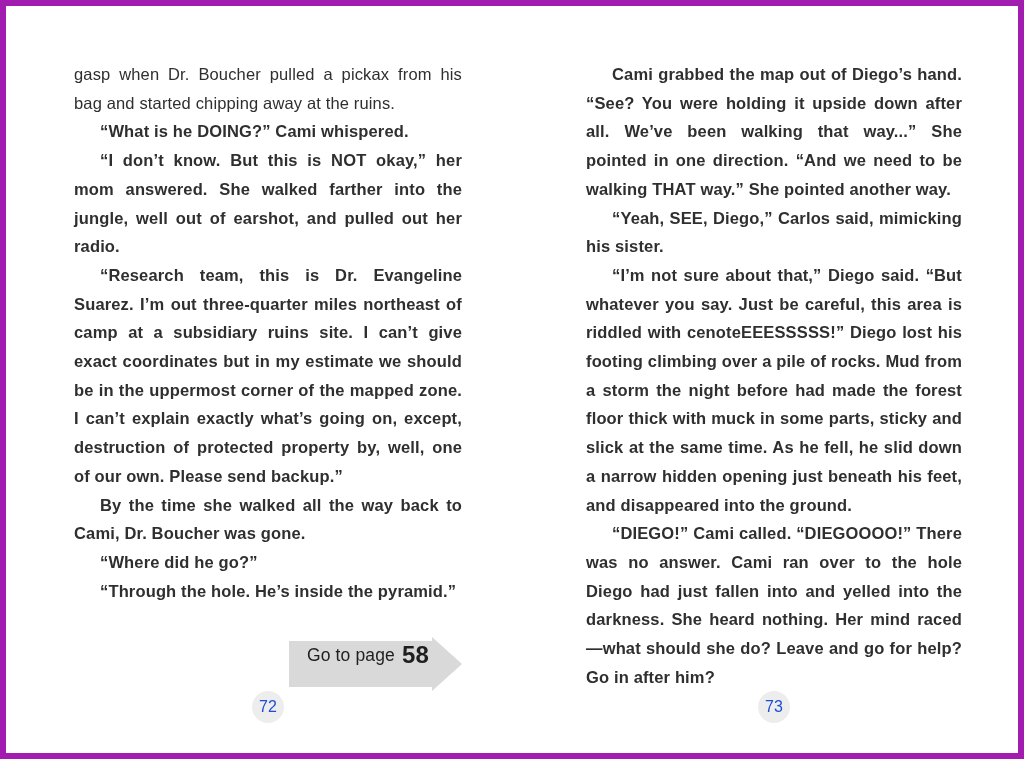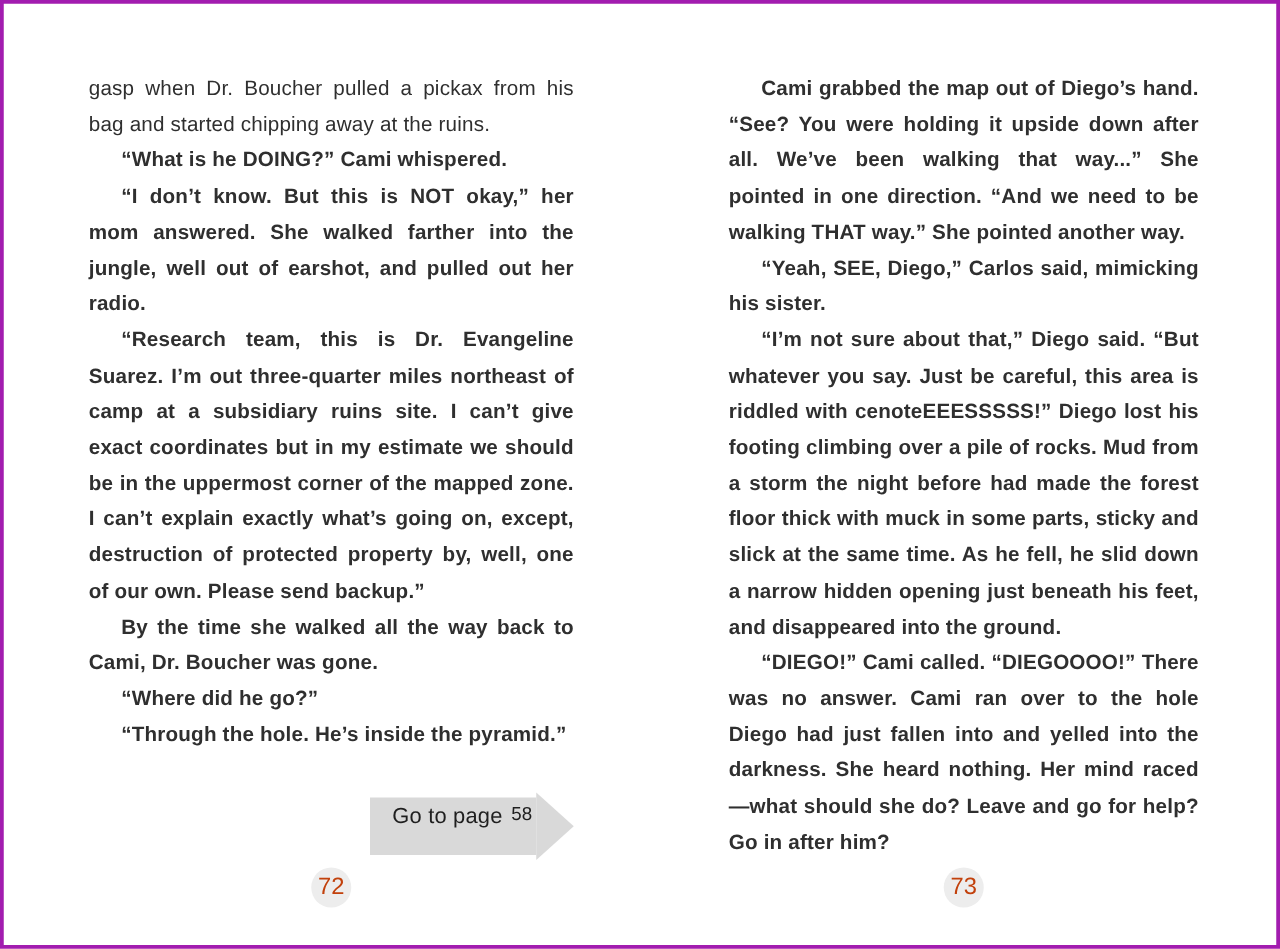--- a/index.html
+++ b/index.html
@@ -8,21 +8,21 @@
     width: 1024px;
     height: 759px;
     background: #ffffff;
     font-family: "Liberation Sans", sans-serif;
   }
   .book {
     position: relative;
     width: 1024px;
     height: 759px;
     background: #ffffff;
-    border: 3px solid #a21caf;
+    border: 6px solid #a21caf;
     overflow: hidden;
   }
   .col {
     position: absolute;
     top: 54px;
     color: #2f2f2f;
     font-size: 16.5px;
     line-height: 28.7px;
     letter-spacing: 0.15px;
     text-align: justify;
@@ -42,21 +42,21 @@
   .arrow-body {
     display: flex;
     align-items: flex-start;
     height: 46px;
     background: #d9d9d9;
     padding: 0 3px 0 18px;
     font-size: 17.5px;
     color: #1f1f1f;
     white-space: nowrap;
   }
-  .arrow-body b { margin-left: 7px; font-weight: 400; font-size: 15px; }
+  .arrow-body b { margin-left: 7px; font-weight: 700; font-size: 24px; }
   .arrow-head {
     width: 0;
     height: 0;
     border-top: 27px solid transparent;
     border-bottom: 27px solid transparent;
     border-left: 30px solid #d9d9d9;
   }
 
   .footer {
     position: absolute;
@@ -65,22 +65,22 @@
   }
   .footer-left  { left: 68px;  width: 388px; }
   .footer-right { left: 580px; width: 376px; margin-top: 48px; }
   .page-num {
     display: inline-block;
     width: 32px;
     height: 32px;
     line-height: 32px;
     border-radius: 50%;
     background: #ededed;
-    color: #c2410c;
-    font-size: 19px;
+    color: #1d4ed8;
+    font-size: 16px;
     text-align: center;
   }
 </style>
 </head>
 <body>
 
 <div class="book">
 
   <div class="col col-left">
     <p class="para">gasp when Dr. Boucher pulled a pickax from his bag and started chipping away at the ruins.</p>

